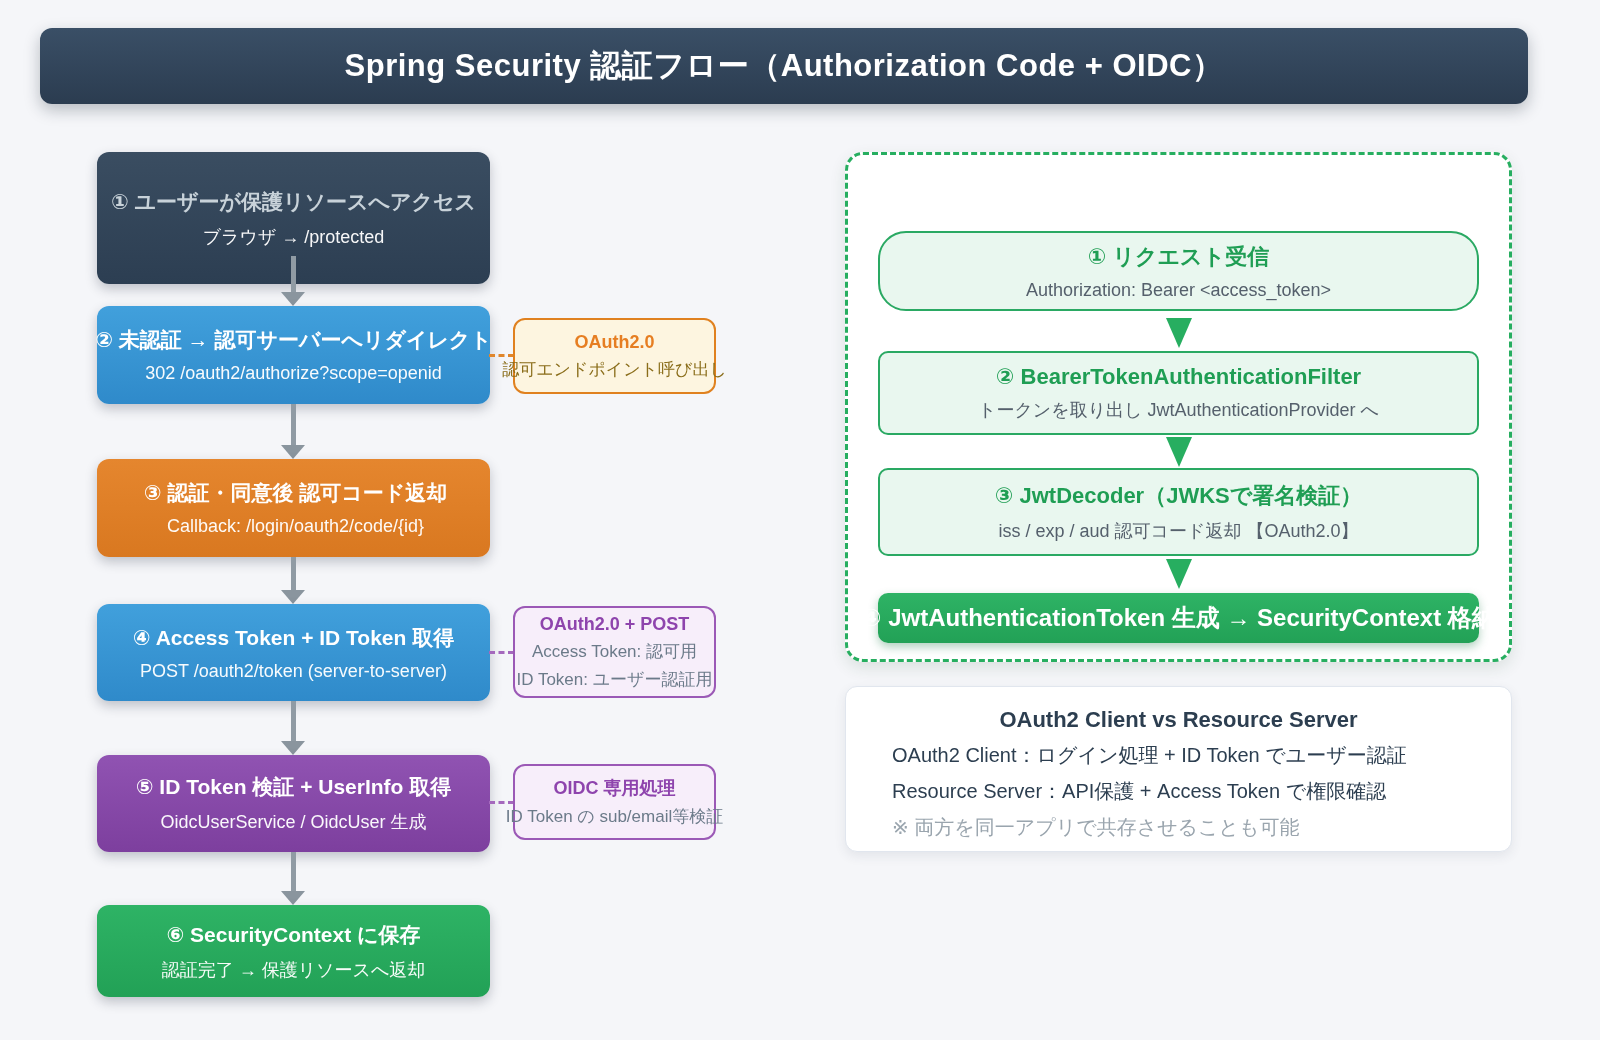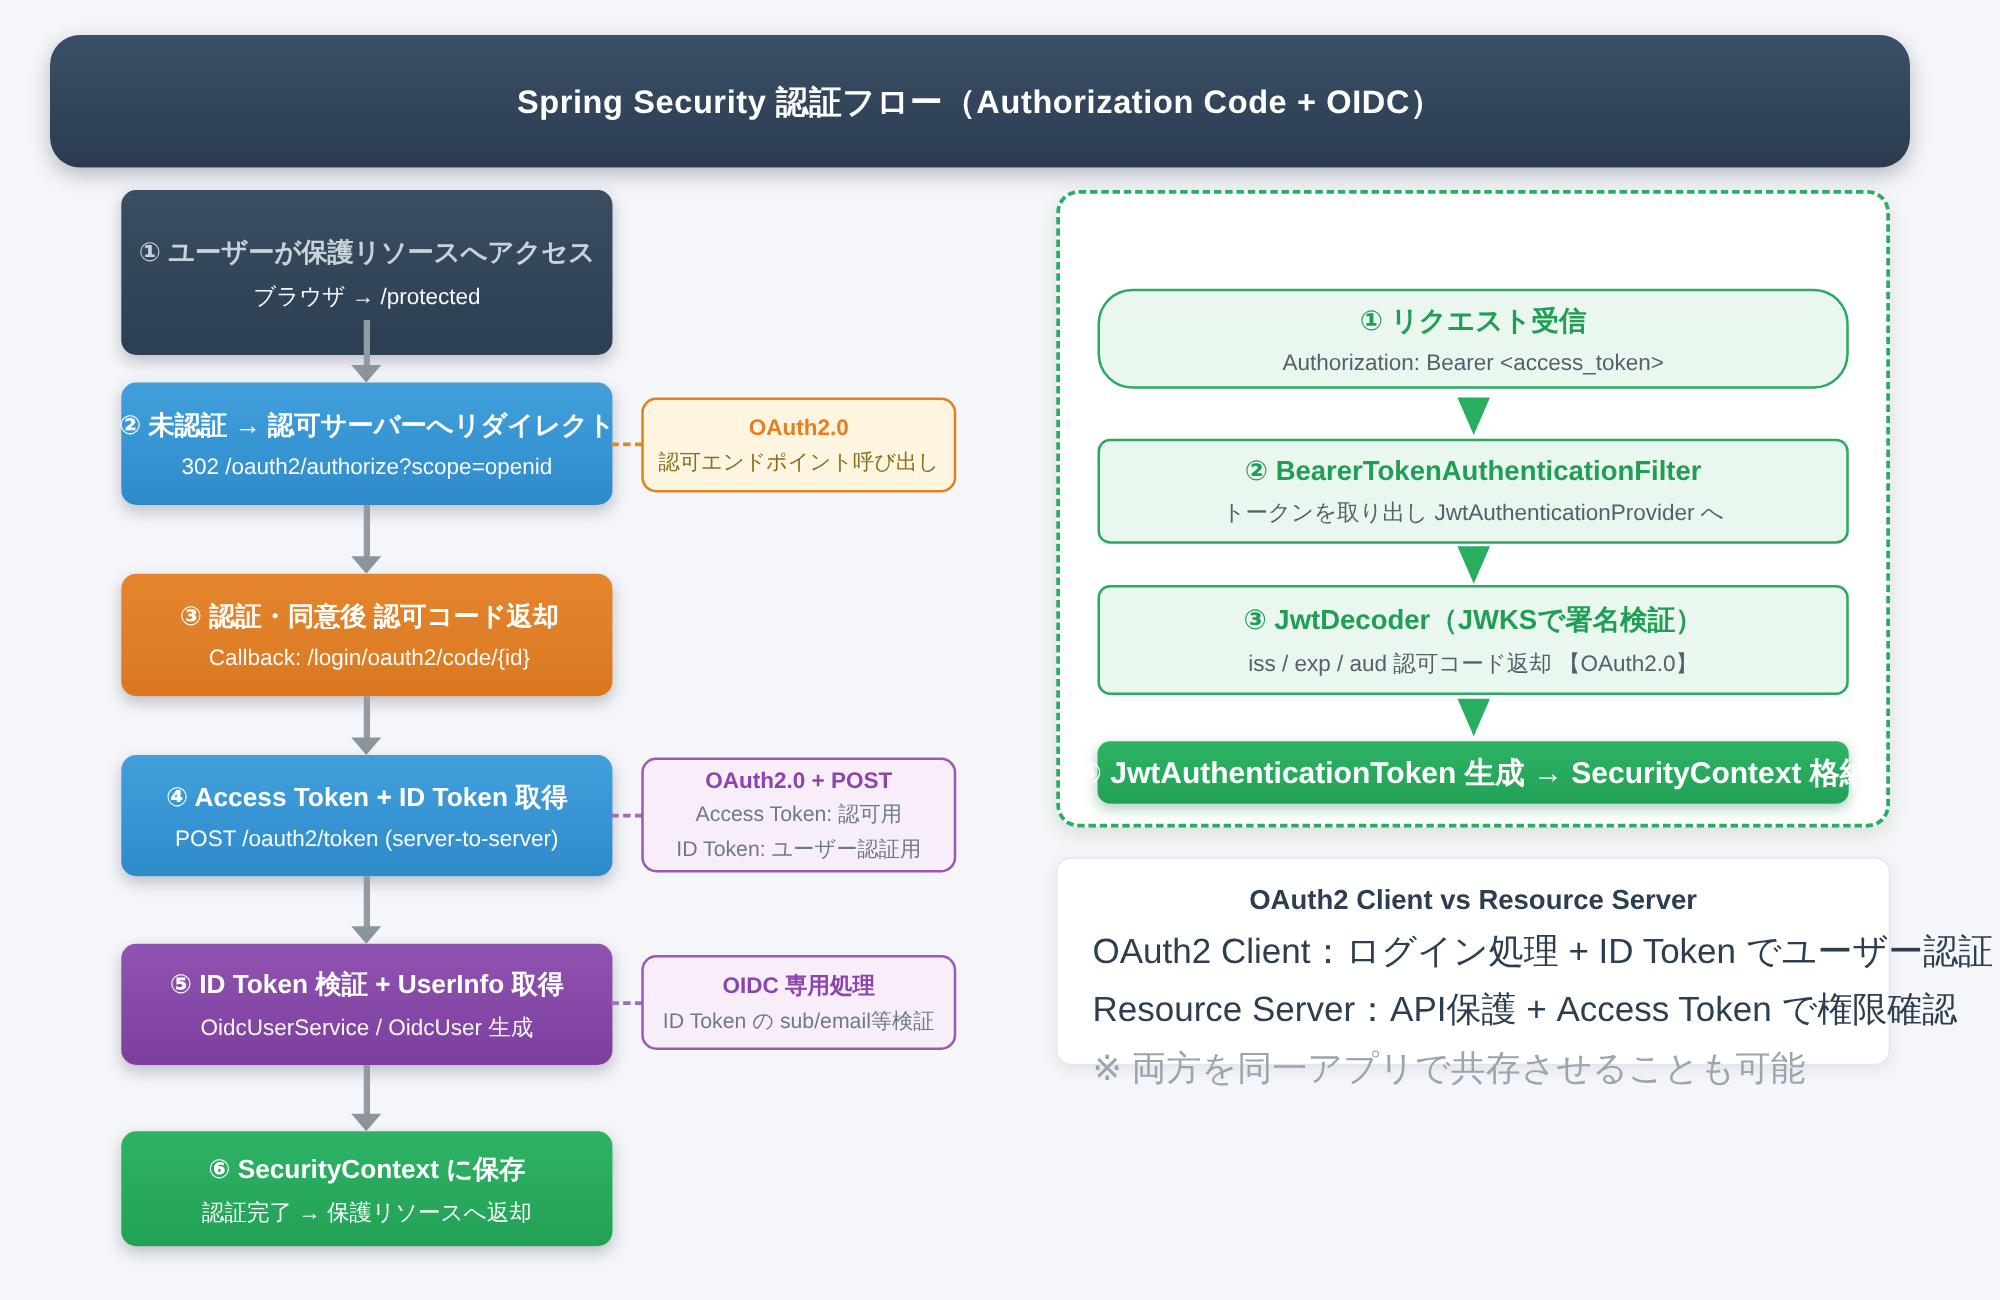--- a/index.html
+++ b/index.html
@@ -5,24 +5,24 @@
 <style>
   * { margin:0; padding:0; box-sizing:border-box; }
   html,body { background:#f5f6f9; }
   .canvas {
     position:relative; width:1600px; height:1040px; overflow:hidden;
     background:#f5f6f9;
     font-family:"Liberation Sans","DejaVu Sans",sans-serif;
   }
   
   .titlebar {
-    position:absolute; left:40px; top:28px; width:1488px; height:106px;
+    position:absolute; left:40px; top:28px; width:1488px; height:76px;
     background:linear-gradient(180deg,#3a4f66,#2b3c50);
-    border-radius:24px; display:flex; align-items:center; justify-content:center;
-    color:#ffffff; font-size:26px; font-weight:bold; letter-spacing:.5px;
+    border-radius:12px; display:flex; align-items:center; justify-content:center;
+    color:#ffffff; font-size:31px; font-weight:bold; letter-spacing:.5px;
     box-shadow:0 6px 16px rgba(20,35,50,.28);
   }
   
   .step {
     position:absolute; left:97px; width:393px; border-radius:12px;
     display:flex; flex-direction:column; align-items:center; justify-content:center;
     gap:9px; text-align:center; box-shadow:0 5px 12px rgba(30,40,60,.25); padding:0 10px;
   }
   .step .t { font-weight:bold; font-size:21px; color:#ffffff; white-space:nowrap; }
   .step .s { font-size:18px; color:rgba(255,255,255,.96); white-space:nowrap; }
@@ -33,21 +33,21 @@
   .theme-purple { background:linear-gradient(180deg,#9053b2,#7d3f9e); }
   .theme-green  { background:linear-gradient(180deg,#2eb365,#22a156); }
   
   .v-arrow { position:absolute; left:281px; width:25px; }
   .v-arrow .bar  { position:absolute; left:10px; top:0; width:5px; bottom:13px; background:#909ba4; }
   .v-arrow .head { position:absolute; left:0; bottom:0; width:0; height:0;
                    border-left:12.5px solid transparent; border-right:12.5px solid transparent;
                    border-top:14px solid #8a959e; }
   
   .note {
-    position:absolute; left:513px; width:252px; border-radius:12px; border:2.5px solid;
+    position:absolute; left:513px; width:203px; border-radius:12px; border:2.5px solid;
     display:flex; flex-direction:column; align-items:center; justify-content:center;
     gap:5px; text-align:center; padding:6px 4px;
   }
   .note .nt { font-weight:bold; font-size:18px; white-space:nowrap; }
   .note .nl { font-size:17px; white-space:nowrap; }
   .note-orange { background:#fdf5e0; border-color:#e0811f; }
   .note-orange .nt { color:#e67e22; }
   .note-orange .nl { color:#8a6d1a; }
   .note-purple { background:#f7eefa; border-color:#9b59b6; }
   .note-purple .nt { color:#8e44ad; }
@@ -82,21 +82,21 @@
   .g-arrow { position:absolute; left:318px; width:0; height:0;
              border-left:13px solid transparent; border-right:13px solid transparent;
              border-top:30px solid #27ae60; }
   
   .card {
     position:absolute; left:845px; top:686px; width:667px; height:166px;
     background:#ffffff; border:1.5px solid #e1e6ee; border-radius:12px;
     box-shadow:0 4px 12px rgba(40,55,75,.09);
   }
   .card .ct { text-align:center; font-weight:bold; font-size:22px; color:#2c3e50; margin-top:20px; }
-  .card .cl { font-size:28px; color:#2c3e50; margin:9px 0 0 28px; white-space:nowrap; }
+  .card .cl { font-size:20px; color:#2c3e50; margin:9px 0 0 46px; white-space:nowrap; }
   .card .cl.muted { color:#9aa5ae; }
 </style>
 </head>
 <body>
 
 <div class="canvas">
 
   <div class="titlebar">Spring Security 認証フロー（Authorization Code + OIDC）</div>
 
   <div class="step theme-dark" style="top:152px; height:132px;">

